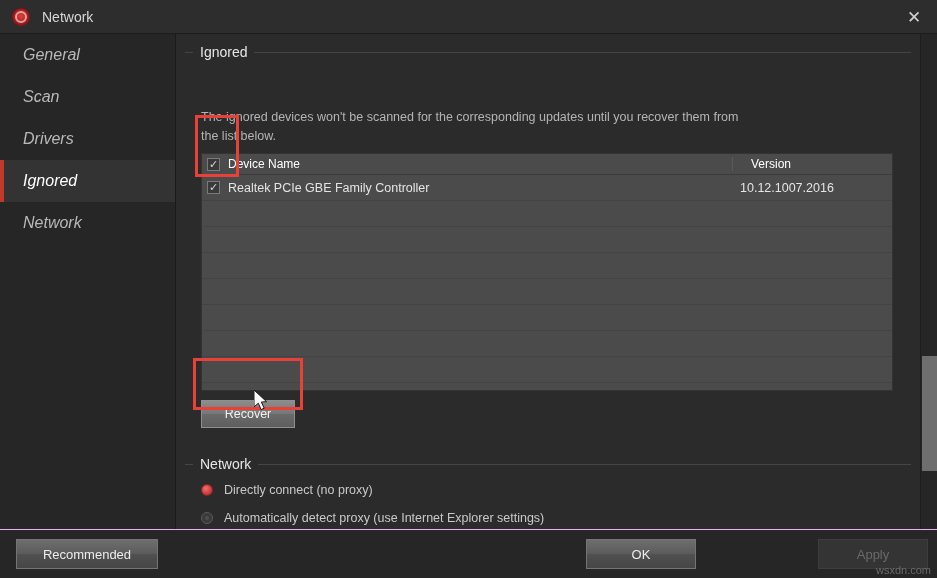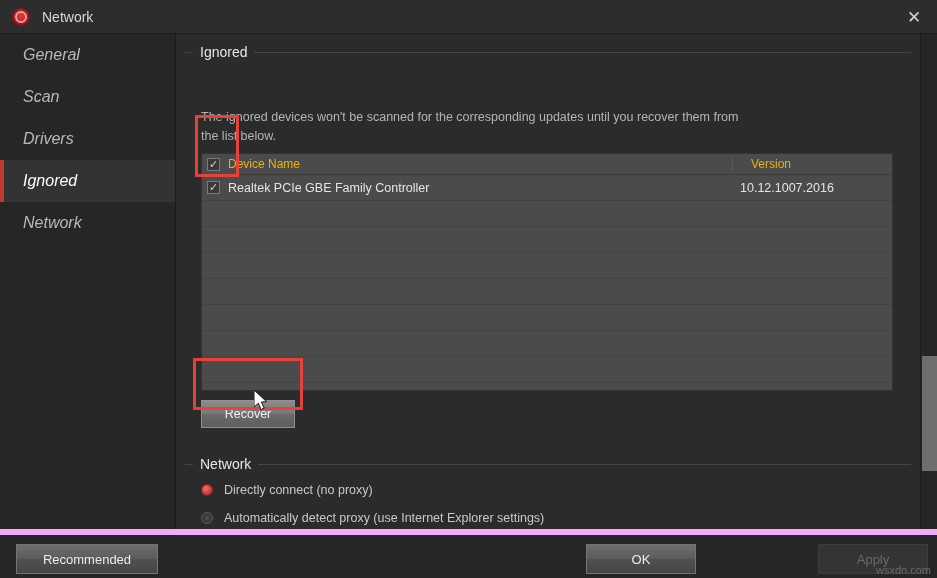--- a/index.html
+++ b/index.html
@@ -117,21 +117,21 @@
     border: 1px solid #333;
     overflow: hidden;
   }
   .thead {
     display: flex; align-items: center;
     height: 21px;
     background: #4b4b4b;
     border-bottom: 1px solid #3b3b3b;
   }
   .th {
-    color: #eab308;
+    color: #ffffff;
     font-size: 12px;
     display: flex; align-items: center;
   }
   .th-name { flex: 0 0 530px; padding-left: 5px; }
   .th-ver  { flex: 1; padding-left: 18px; border-left: 1px solid #5a5a5a; height: 14px; }
 
   .trow {
     display: flex; align-items: center;
     height: 26px;
     border-bottom: 1px solid #434343;
@@ -230,21 +230,21 @@
     width: 15px; height: 115px;
     background: #6e6e6e;
     cursor: pointer;
   }
 
   
   .footer {
     position: absolute; left: 0; bottom: 0;
     width: 937px; height: 49px;
     background: #262626;
-    border-top: 6px solid #f0abfc;
+    border-top: 1px solid #f0abfc;
   }
   .btn {
     position: absolute;
     height: 30px;
     background: linear-gradient(to bottom, #6e6e6e 0%, #5c5c5c 48%, #505050 52%, #464646 100%);
     border: 1px solid #747474;
     color: #ececec; font-size: 13px;
     display: flex; align-items: center; justify-content: center;
     cursor: pointer;
   }

